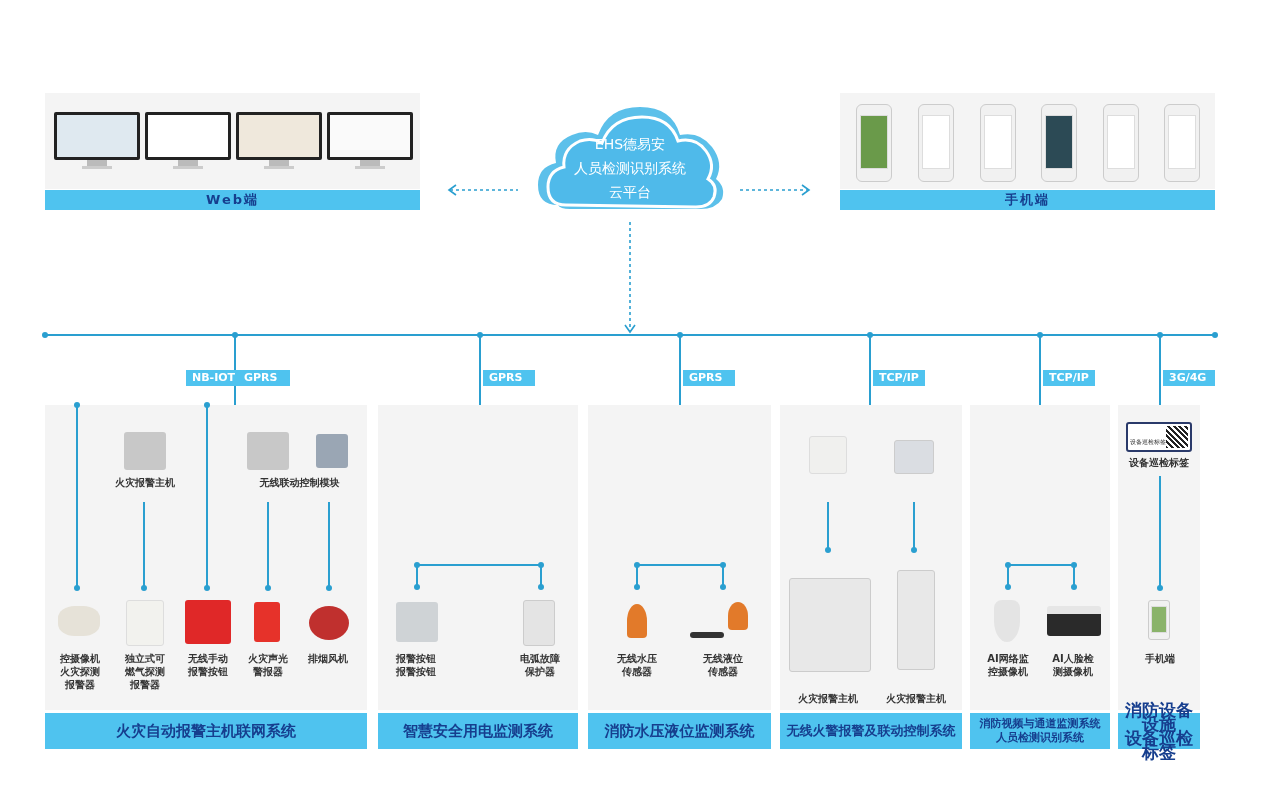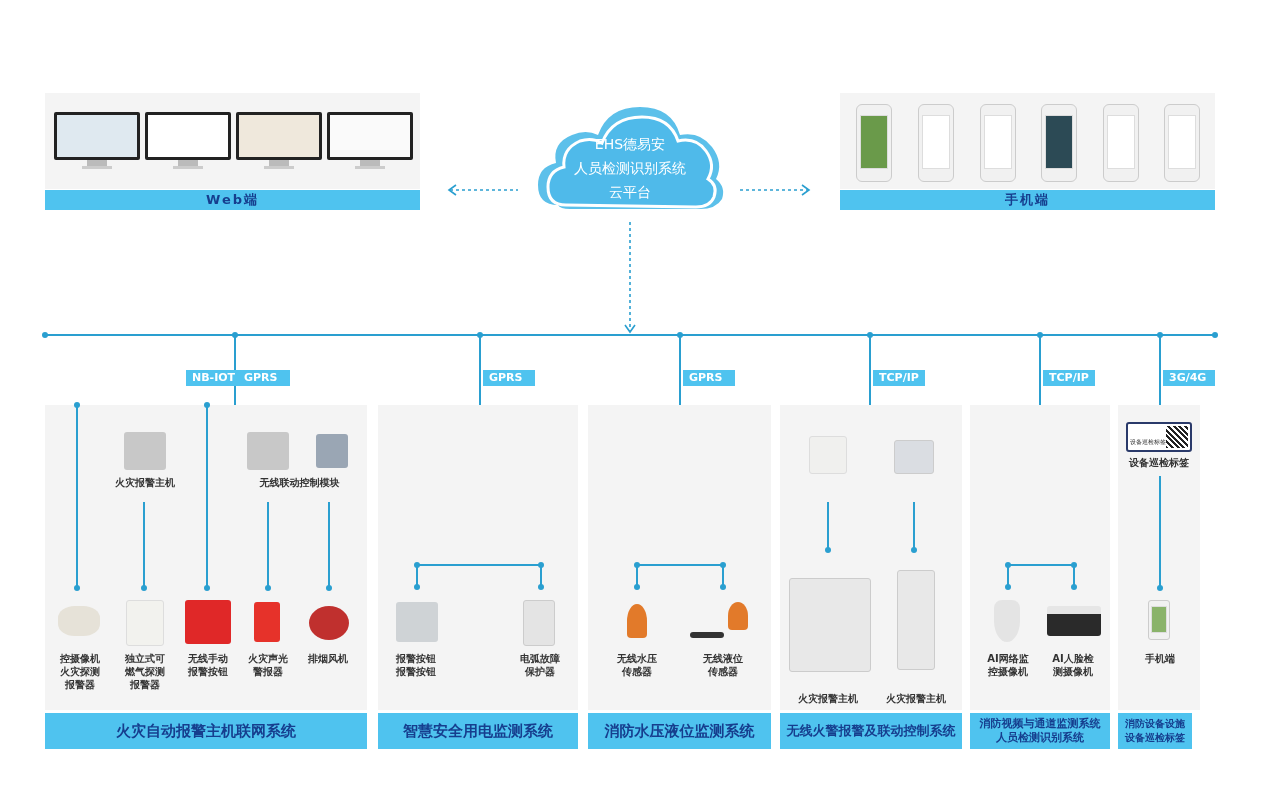--- a/index.html
+++ b/index.html
@@ -268,16 +268,16 @@
   <span style="position:absolute;left:2px;top:14px;font-size:6px;color:#333;">设备巡检标签</span>
   <span style="position:absolute;right:2px;top:2px;width:22px;height:22px;background:repeating-linear-gradient(45deg,#222 0 2px,#fff 2px 4px);"></span>
 </div>
 <div class="label" style="left:1120px;top:456px;width:78px;">设备巡检标签</div>
 <div class="line" style="left:1159px;top:476px;width:2px;height:110px;"></div>
 <div class="dot" style="left:1157px;top:585px;"></div>
 <div class="phone" style="left:1148px;top:600px;width:22px;height:40px;border-radius:3px;">
     <div class="ps" style="top:5px;bottom:6px;left:2px;right:2px;background:#8ab36a;"></div>
   </div>
 <div class="label" style="left:1130px;top:652px;width:60px;">手机端</div>
-<div class="abs bar" style="left:1118px;top:713px;width:74px;height:36px;font-size:10px;flex-direction:column;line-height:14px;">
+<div class="abs bar" style="left:1118px;top:713px;width:82px;height:36px;font-size:17px;flex-direction:column;line-height:14px;">
   <span>消防设备设施</span>
   <span>设备巡检标签</span>
 </div>
 
 </body></html>

